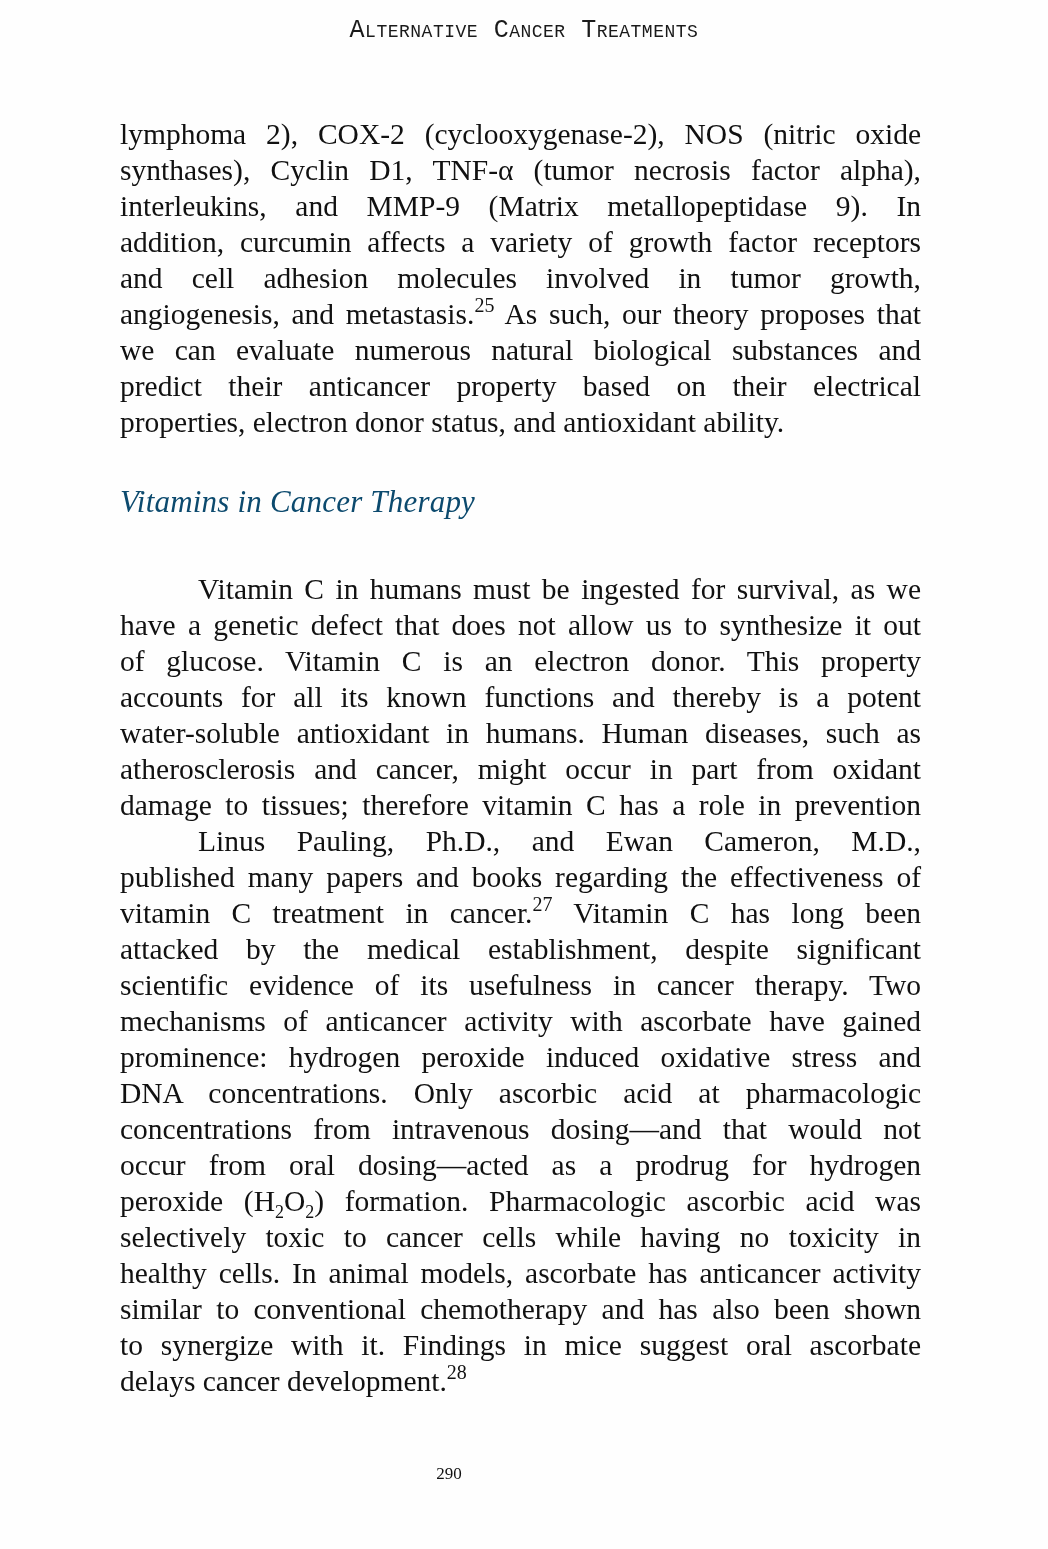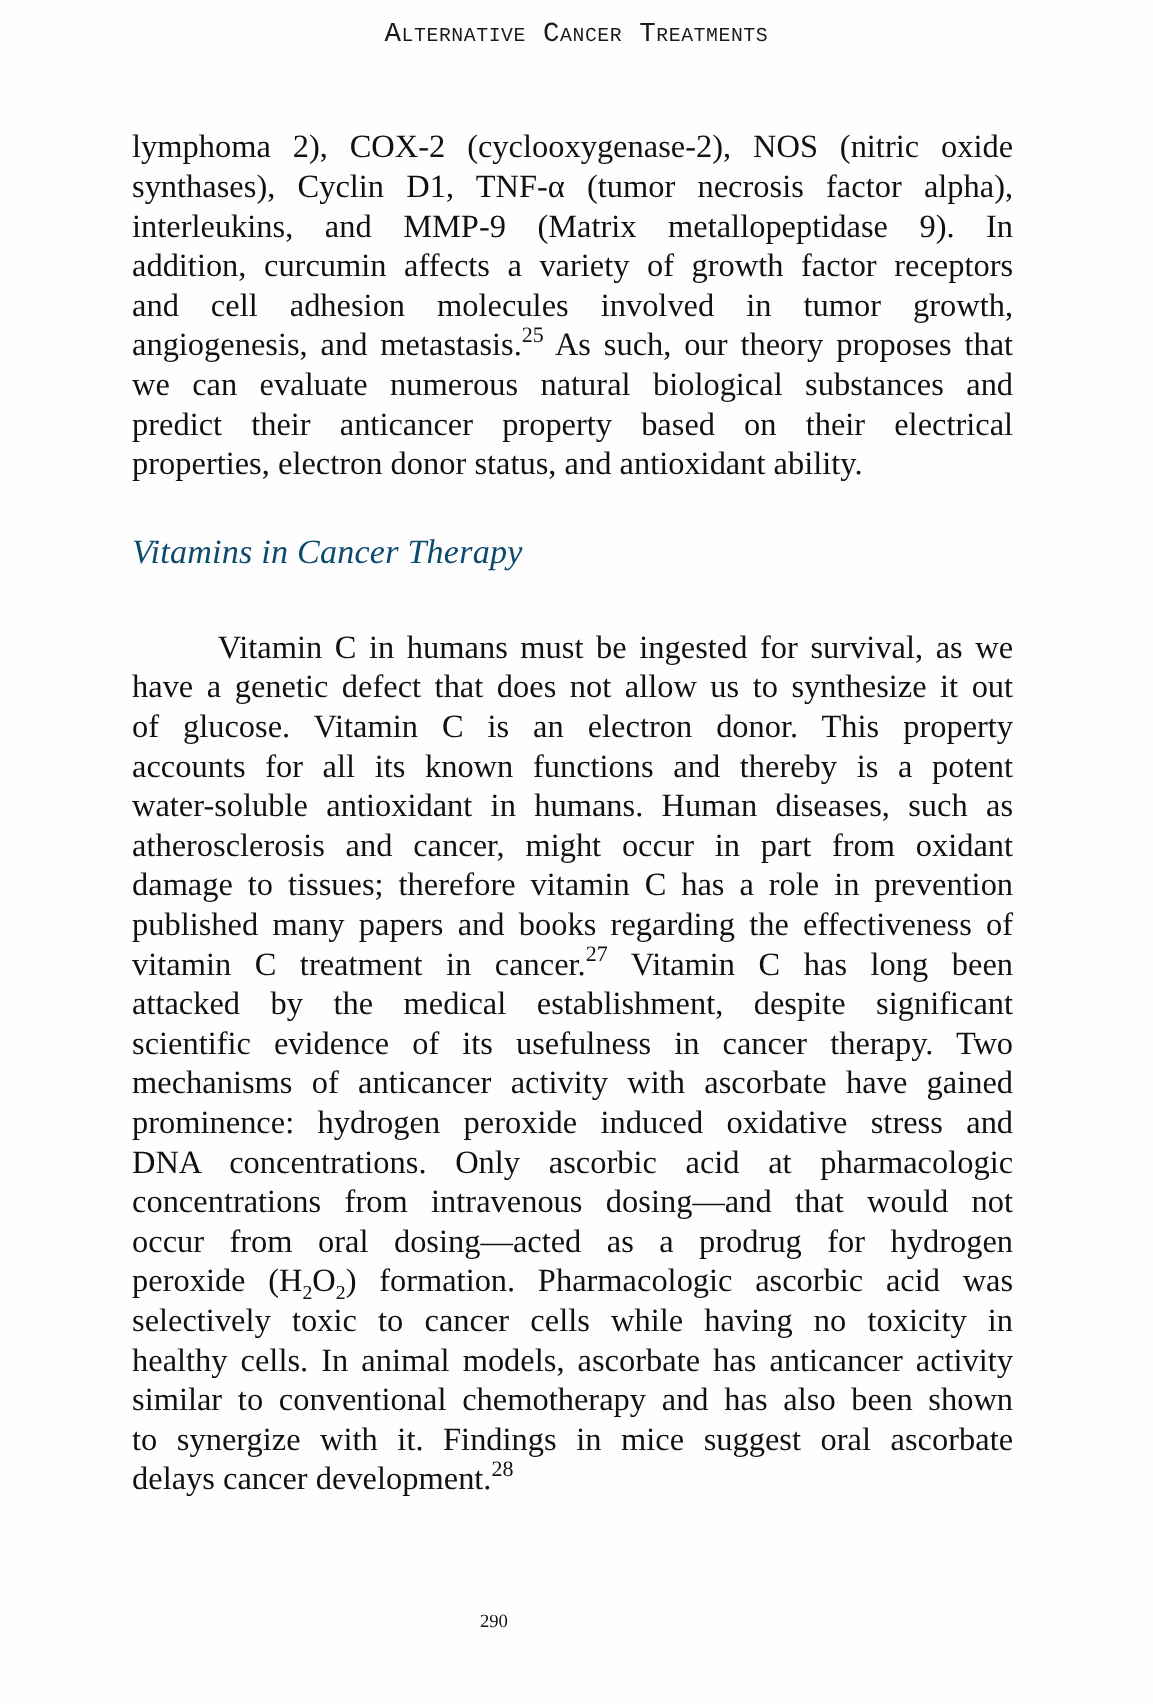--- a/index.html
+++ b/index.html
@@ -48,20 +48,21 @@
 
   <div class="block b2">
     <div class="line indent">Vitamin C in humans must be ingested for survival, as we</div>
     <div class="line">have a genetic defect that does not allow us to synthesize it out</div>
     <div class="line">of glucose. Vitamin C is an electron donor. This property</div>
     <div class="line">accounts for all its known functions and thereby is a potent</div>
     <div class="line">water-soluble antioxidant in humans. Human diseases, such as</div>
     <div class="line">atherosclerosis and cancer, might occur in part from oxidant</div>
     <div class="line">damage to tissues; therefore vitamin C has a role in prevention</div>
 
+    <div class="line indent">Linus Pauling, Ph.D., and Ewan Cameron, M.D.,</div>
     <div class="line">published many papers and books regarding the effectiveness of</div>
     <div class="line"><span>vitamin C treatment in cancer.</span><sup>27</sup><span> Vitamin C has long been</span></div>
     <div class="line">attacked by the medical establishment, despite significant</div>
     <div class="line">scientific evidence of its usefulness in cancer therapy. Two</div>
     <div class="line">mechanisms of anticancer activity with ascorbate have gained</div>
     <div class="line">prominence: hydrogen peroxide induced oxidative stress and</div>
     <div class="line">DNA concentrations. Only ascorbic acid at pharmacologic</div>
     <div class="line">concentrations from intravenous dosing—and that would not</div>
     <div class="line">occur from oral dosing—acted as a prodrug for hydrogen</div>
     <div class="line"><span>peroxide (H</span><sub style="font-size:18px;">2</sub><span>O</span><sub style="font-size:18px;">2</sub><span>) formation. Pharmacologic ascorbic acid was</span></div>

